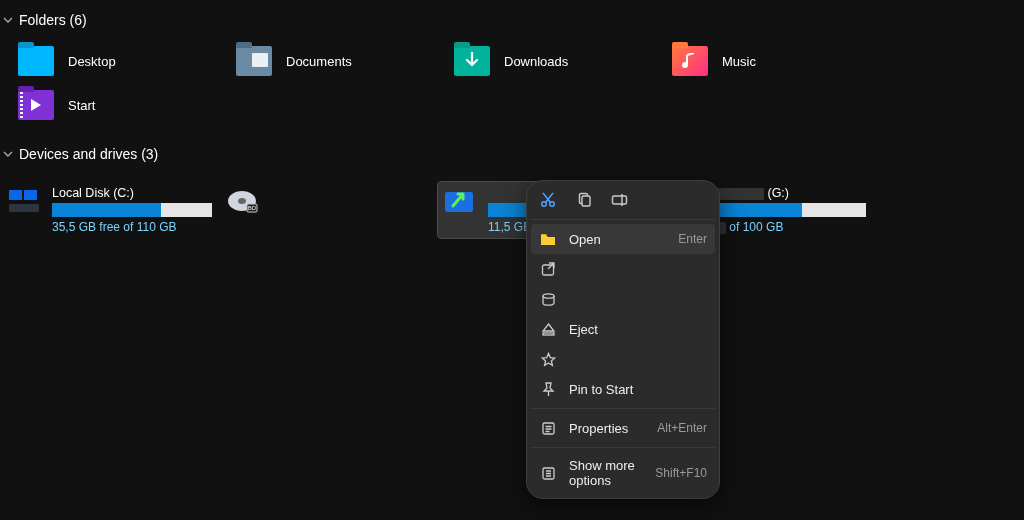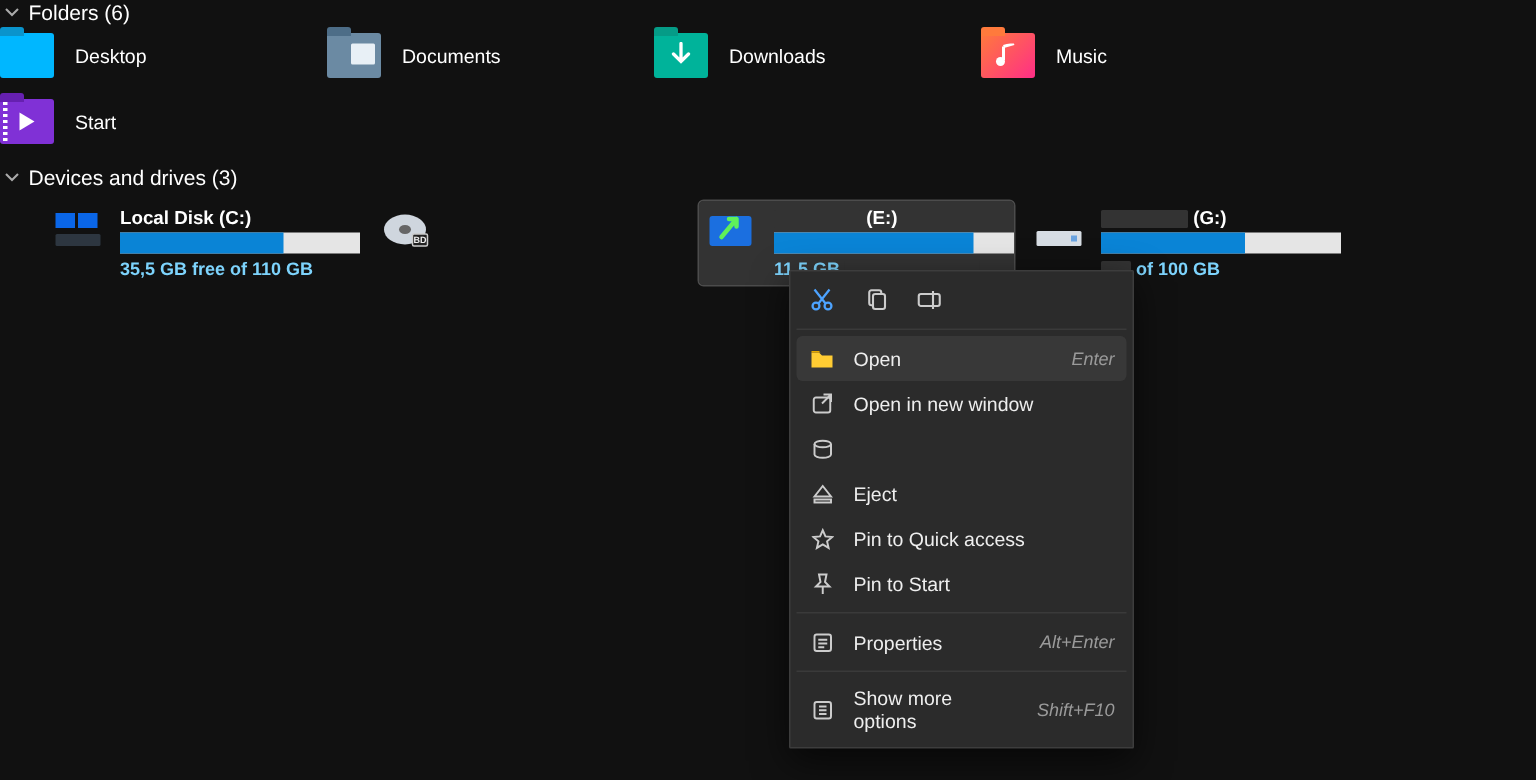--- a/index.html
+++ b/index.html
@@ -1,40 +1,40 @@
 <!DOCTYPE html>
 <html><head>
 <meta charset="utf-8">
 <style>
   * { margin: 0; padding: 0; box-sizing: border-box; font-family: "Segoe UI", Arial, sans-serif; }
   body { background: #111; color: #fff; width: 1024px; height: 520px; overflow: hidden; position: relative; font-size: 13px; }
-  .section-header { display: flex; align-items: center; gap: 5px; padding: 0 2px; color: #fff; font-size: 14px; }
+  .section-header { display: flex; align-items: center; gap: 5px; padding: 12px 2px; color: #fff; font-size: 14px; }
   .chev { width: 12px; height: 12px; display:flex; align-items:center; justify-content:center; }
-  .folders-grid { display: grid; grid-template-columns: 210px 210px 210px 210px; row-gap: 14px; column-gap: 8px; margin-top: 6px; }
+  .folders-grid { display: grid; grid-template-columns: 210px 210px 210px 210px; row-gap: 14px; column-gap: 8px; padding-left: 18px; margin-top: 6px; }
   .folder-item { display: flex; align-items: center; gap: 14px; cursor: default; }
   .folder-icon { width: 36px; height: 30px; position: relative; border-radius: 2px; }
   .folder-flap { position: absolute; top: -4px; left: 0; width: 16px; height: 6px; border-radius: 2px 2px 0 0; }
-  .drives-grid { display: grid; grid-template-columns: 210px 210px 210px 205px; column-gap: 8px; padding-left: 30px; margin-top: 8px; font-weight: bold; }
+  .drives-grid { display: grid; grid-template-columns: 210px 210px 210px 205px; column-gap: 8px; padding-left: 2px; margin-top: 8px; }
   .drive-item { display: flex; gap: 10px; padding: 4px; border-radius: 3px; }
   .drive-item.selected { background: #333; outline: 1px solid #4c4c4c; }
   .drive-icon { width: 36px; height: 30px; display:flex; align-items:center; justify-content:center; flex: 0 0 36px; }
   .drive-info { flex: 1; display:flex; flex-direction:column; gap:3px; }
   .drive-name { font-size: 12.5px; white-space: nowrap; }
   .bar { height: 14px; width: 160px; background: #e5e5e5; position: relative; }
   .bar-fill { position:absolute; top:0; left:0; height:100%; background:#0a84d6; }
   .drive-free { font-size: 12px; color: #7dd3fc; white-space: nowrap;}
   .redact { display:inline-block; background:#333; height: 12px; border-radius:1px; vertical-align:middle; }
-  .context-menu { position: absolute; width: 230px; background: #2b2b2b; border: 1px solid #3d3d3d; border-radius: 1px; box-shadow: 0 8px 24px rgba(0,0,0,.6); padding: 4px; font-size: 13px; }
+  .context-menu { position: absolute; width: 194px; background: #2b2b2b; border: 1px solid #3d3d3d; border-radius: 17px; box-shadow: 0 8px 24px rgba(0,0,0,.6); padding: 4px; font-size: 13px; }
   .cm-icon-row { display:flex; gap: 18px; padding: 6px 8px 6px 8px; }
   .cm-icon-row span { width:18px; height:18px; display:flex; align-items:center; justify-content:center; }
   .cm-sep { height:1px; background:#3a3a3a; margin: 4px 0; }
   .cm-item { display:flex; align-items:center; gap: 12px; padding: 6px 8px; border-radius:4px; color: #eee; }
   .cm-item.highlight { background:#383838; }
   .cm-item .cm-label { flex:1; }
-  .cm-item .cm-short { color:#9a9a9a; font-size:12px;font-style:italic; }
+  .cm-item .cm-short { color:#9a9a9a; font-size:12px; }
   .cm-ico { width:18px; height:18px; display:flex; align-items:center; justify-content:center; }
 </style>
 </head>
 <body>
 
 <div class="section-header">
   <span class="chev">
     <svg width="10" height="10" viewBox="0 0 10 10">
         <path d="M1 3 L5 7 L9 3" stroke="#aaa" stroke-width="1.4" fill="none"></path>
       </svg>
@@ -196,21 +196,20 @@
     <span class="cm-short">Enter</span>
   </div>
 
   <div class="cm-item">
     <span class="cm-ico">
         <svg width="15" height="15" viewBox="0 0 15 15">
           <rect x="1.5" y="3" width="11" height="10" rx="1.5" fill="none" stroke="#ccc" stroke-width="1.3"></rect>
           <path d="M8 1 h5 v5 M13 1 L7 7" stroke="#ccc" stroke-width="1.3" fill="none"></path>
         </svg>
       </span>
-    <span class="cm-label">Open in new window</span>
   </div>
 
   <div class="cm-item">
     <span class="cm-ico">
         <svg width="15" height="15" viewBox="0 0 15 15">
           <ellipse cx="7.5" cy="4" rx="5.5" ry="2.2" fill="none" stroke="#ccc" stroke-width="1.3"></ellipse>
           <path d="M2 4 V11 a5.5 2.2 0 0 0 11 0 V4" fill="none" stroke="#ccc" stroke-width="1.3"></path>
         </svg>
       </span>
   </div>
@@ -224,21 +223,20 @@
       </span>
     <span class="cm-label">Eject</span>
   </div>
 
   <div class="cm-item">
     <span class="cm-ico">
         <svg width="15" height="15" viewBox="0 0 15 15">
           <path d="M7.5 1.5 L9.3 5.6 L13.8 6 L10.4 8.9 L11.4 13.3 L7.5 11 L3.6 13.3 L4.6 8.9 L1.2 6 L5.7 5.6 Z" fill="none" stroke="#ccc" stroke-width="1.3"></path>
         </svg>
       </span>
-    <span class="cm-label">Pin to Quick access</span>
   </div>
 
   <div class="cm-item">
     <span class="cm-ico">
         <svg width="15" height="15" viewBox="0 0 15 15">
           <path d="M5 1 h5 l-1 5 l3 3 h-9 l3 -3 z M7.5 9 v5" fill="none" stroke="#ccc" stroke-width="1.3"></path>
         </svg>
       </span>
     <span class="cm-label">Pin to Start</span>
   </div>

